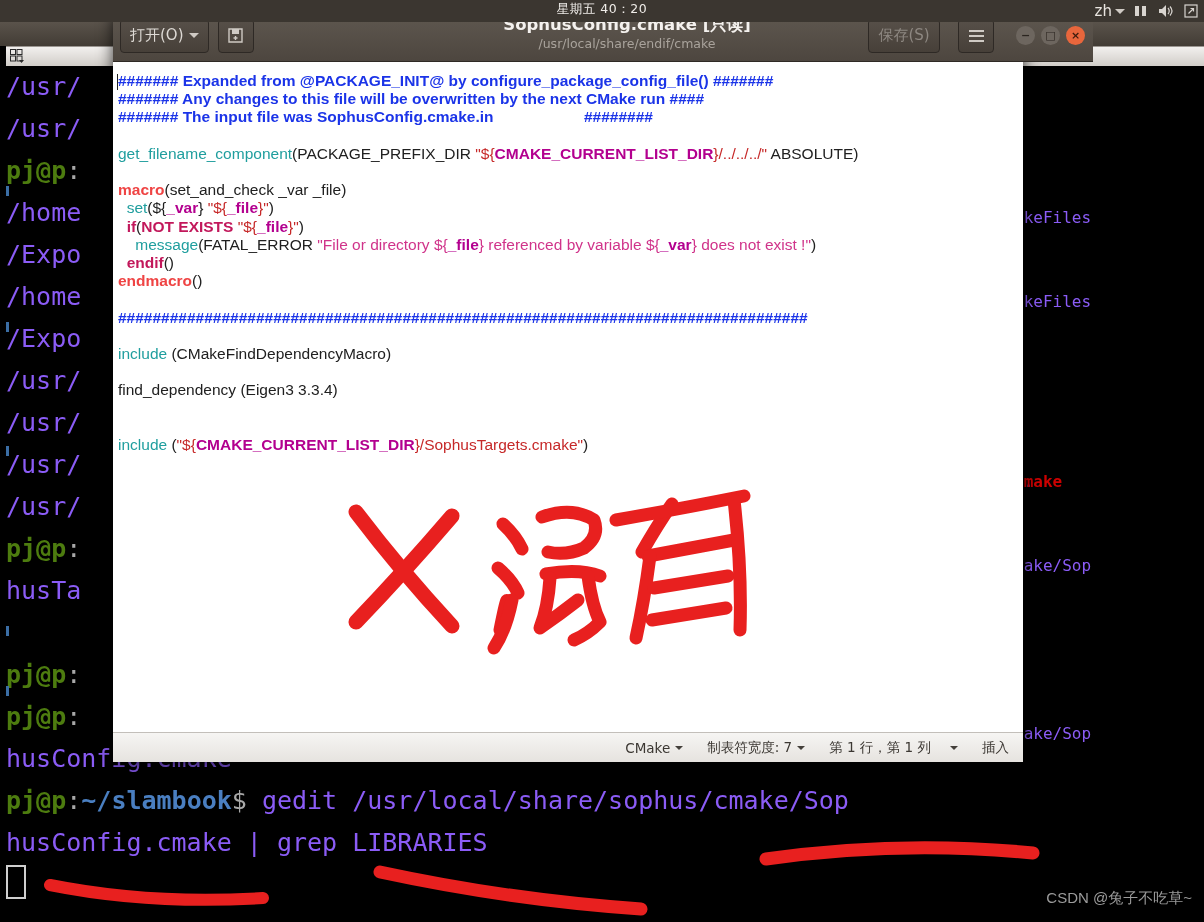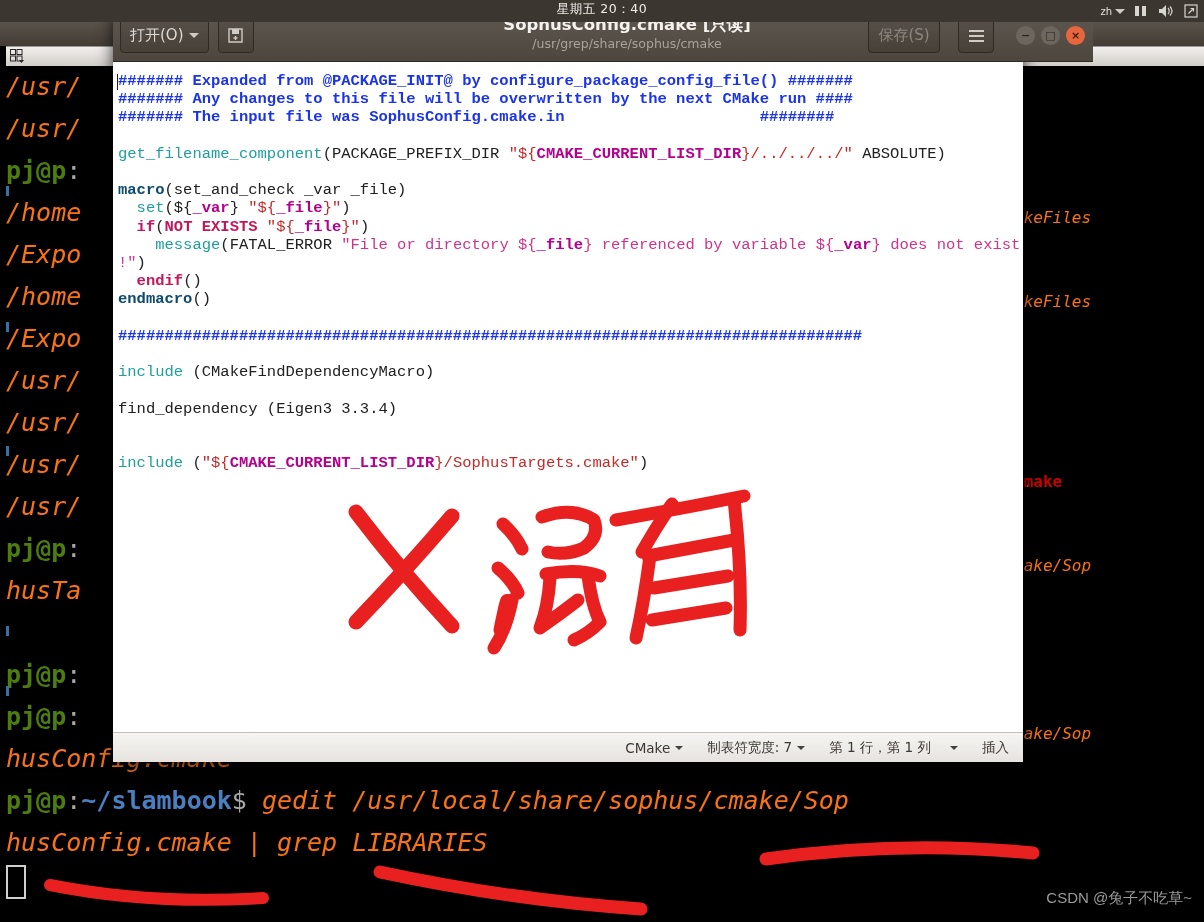--- a/index.html
+++ b/index.html
@@ -17,21 +17,21 @@
   #panel-clock{
     position:absolute;left:0;right:0;top:1px;text-align:center;
     font-size:12.5px;color:#efece8;letter-spacing:.5px;
   }
   #panel-tray{
     position:absolute;right:6px;top:0;height:22px;display:flex;align-items:center;
     gap:9px;
   }
   .tray-ico{font-size:12px;color:#dcd8d3;line-height:22px;}
   .tray-ico svg{display:block;}
-  #panel-ime{display:flex;align-items:center;gap:3px;font-size:10px;color:#e9e5e0;}
+  #panel-ime{display:flex;align-items:center;gap:3px;font-size:15px;color:#e9e5e0;}
 
   
   #terminal{
     position:absolute;left:0;top:22px;width:1204px;height:900px;
     background:#000;overflow:hidden;z-index:1;
   }
   #term-titlebar{
     position:absolute;left:0;top:0;width:1204px;height:24px;
     background:linear-gradient(180deg,#5a534b 0%,#423c35 100%);
   }
@@ -53,21 +53,21 @@
     padding-left:6px;box-sizing:border-box;
   }
   #term-leftborder{
     position:absolute;left:6px;top:44px;width:2px;height:856px;background:#2a2a2a;
   }
   .t-line{height:42px;}
   .t-user{color:#4d7c0f;font-weight:bold;}
   .t-colon{color:#a8a8a8;}
   .t-path{color:#4a7fc1;font-weight:bold;}
   .t-red{color:#cc0000;font-weight:bold;}
-  .t-dim{color:#f97316;font-style:italic;}
+  .t-dim{color:#8b5cf6;}
   .t-cursor{
     display:inline-block;width:16px;height:30px;
     border:2px solid #cfcfcf;vertical-align:-6px;background:transparent;
   }
   .scroll-tick{position:absolute;left:6px;width:3px;height:10px;background:#3b6ea5;}
 
   
   #gedit{
     position:absolute;left:113px;top:10px;width:910px;height:752px;z-index:20;
     box-shadow:0 3px 16px rgba(0,0,0,.75);
@@ -110,30 +110,30 @@
   #wc-max{background:#6d665f;}
   #wc-close{background:#e8663c;color:#3a1b0d;}
   .wc-glyph{line-height:1;font-weight:bold;}
 
   
   #gedit-editor{
     position:relative;width:910px;height:670px;background:#fff;box-sizing:border-box;
     padding:10px 0 0 3px;overflow:hidden;
   }
   #code{
-    font-family:Liberation Mono, monospace;
+    font-family:Liberation Sans, sans-serif;
     font-size:15.5px;line-height:18.2px;white-space:pre-wrap;
     color:#202020;padding-left:2px;
   }
   #caret{
     position:absolute;left:4px;top:12px;width:1px;height:16px;background:#202020;
   }
   .c-comment{color:#1b34e8;font-weight:bold;}
   .c-func{color:#1f9e9e;}
-  .c-kw{color:#0c4a6e;font-weight:bold;}
+  .c-kw{color:#ef4444;font-weight:bold;}
   .c-kw2{color:#c2185b;font-weight:bold;}
   .c-str{color:#c62828;}
   .c-var{color:#b3008f;font-weight:bold;}
   .c-plain{color:#202020;}
   .c-msg{color:#d0338a;}
 
   
   #gedit-status{
     position:relative;width:910px;height:30px;
     background:linear-gradient(180deg,#f6f5f3 0%,#e6e3df 100%);
@@ -200,21 +200,21 @@
     <div class="hdr-btn" id="saveas-button">
       <svg width="17" height="17" viewBox="0 0 17 17">
         <path d="M2 2 h13 v13 h-13 z" fill="none" stroke="#cfcac4" stroke-width="1.4"></path>
         <rect x="5" y="2" width="7" height="5" fill="#cfcac4"></rect>
         <path d="M8.5 9 v4 M6.5 11 h4" stroke="#cfcac4" stroke-width="1.4" fill="none"></path>
       </svg>
     </div>
 
     <div id="gedit-titlewrap">
       <div id="gedit-title">SophusConfig.cmake [只读]</div>
-      <div id="gedit-subtitle">/usr/grep/share/sophus/cmake</div>
+      <div id="gedit-subtitle">/usr/local/share/endif/cmake</div>
     </div>
 
     <div id="gedit-right">
       <div class="hdr-btn" id="save-button">
         <span>保存(S)</span>
       </div>
       <div class="hdr-btn" id="menu-button">
         <span class="burger-line"></span>
         <span class="burger-line"></span>
         <span class="burger-line"></span>
@@ -251,21 +251,21 @@
       <span>第 1 行，第 1 列</span>
       <span class="tri-down-dark" style="margin-left:14px"></span>
     </div>
     <div class="st-item">
       <span>插入</span>
     </div>
   </div>
 </div>
 
 <div id="top-panel">
-  <div id="panel-clock">星期五 20：40</div>
+  <div id="panel-clock">星期五 40：20</div>
   <div id="panel-tray">
     <div id="panel-ime">
       <span>zh</span>
       <span class="tri-down"></span>
     </div>
     <span class="tray-ico">
       <svg width="15" height="12" viewBox="0 0 15 12">
           <rect x="1" y="1" width="4" height="10" fill="#d8d4cf"></rect>
           <rect x="8" y="1" width="4" height="10" fill="#d8d4cf"></rect>
         </svg>

